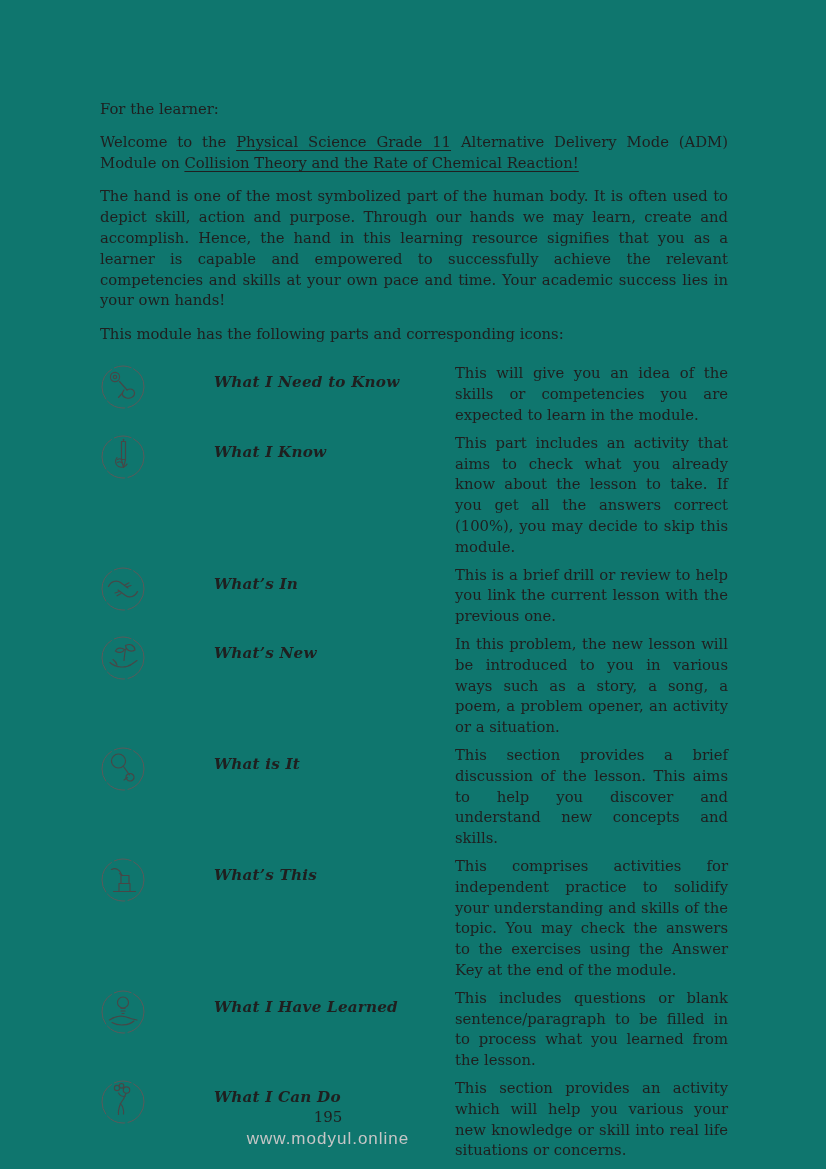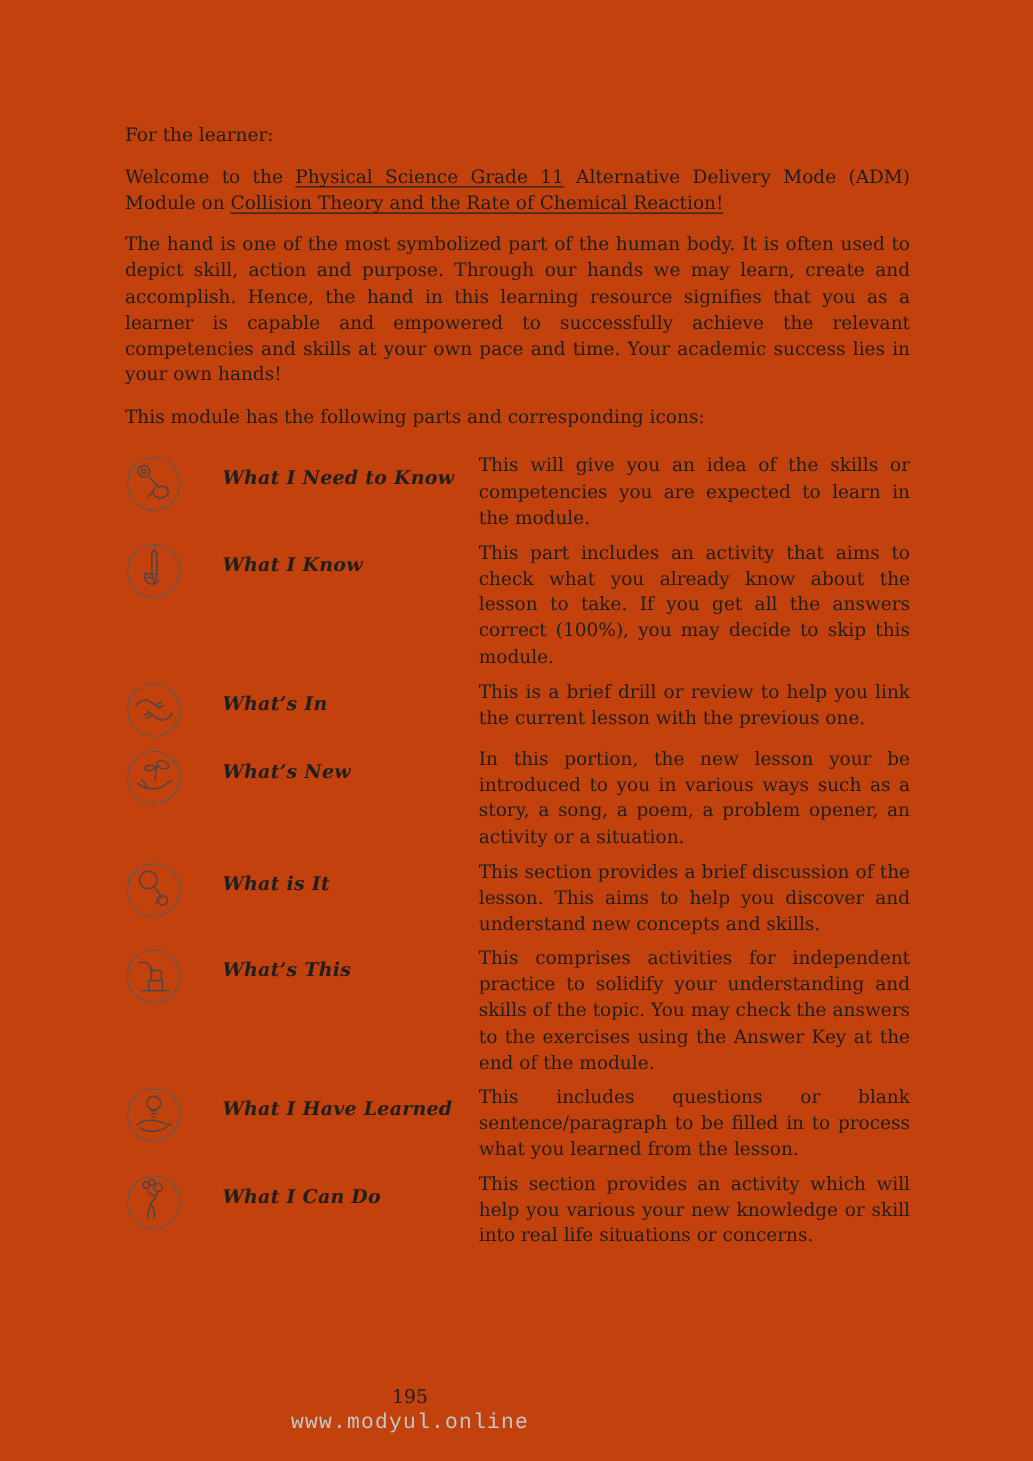--- a/index.html
+++ b/index.html
@@ -1,34 +1,34 @@
 <!DOCTYPE html>
 <html><head>
 <meta charset="utf-8">
 <style>
   html,body{margin:0;padding:0;background:#ffffff;}
   .page{
-    position:relative;width:826px;height:1169px;background:#c2410c;overflow:hidden;
+    position:relative;width:826px;height:1169px;background:#0f766e;overflow:hidden;
     font-family:"DejaVu Serif","Liberation Serif",serif;color:#1f1f1f;
   }
   .content{position:absolute;left:100px;top:99px;width:628px;}
   .para{margin:0 0 12.5px;font-size:14.8px;line-height:20.8px;text-align:justify;}
   .salutation{text-align:left;}
   .ul{text-decoration:underline;text-underline-offset:2.5px;}
   .parts{margin-top:19px;}
-  .part-row{display:grid;grid-template-columns:78px 205px 1fr;margin-bottom:7px;}
+  .part-row{display:grid;grid-template-columns:78px 205px 1fr;margin-bottom:7px;gap:36px;}
   .cell-icon{padding-top:1px;}
   svg.icon{width:46px;height:46px;display:block;}
   svg.icon .ring{fill:none;stroke:#5a5a5a;stroke-width:1;stroke-dasharray:28 2.5 20 2 34 2.5 18 2;}
   svg.icon .art{fill:none;stroke:#474747;stroke-width:1.15;stroke-linecap:round;stroke-linejoin:round;}
   .cell-label{font-weight:bold;font-style:italic;font-size:15.2px;padding-top:10px;letter-spacing:.2px;}
   .cell-desc{font-size:14.8px;line-height:20.8px;text-align:justify;}
   .footer{position:absolute;left:0;width:656px;top:1096px;text-align:center;margin-top:12px;}
   .pagenum{font-size:15px;color:#1f1f1f;}
-  .watermark{margin-top:3px;font-family:Liberation Mono, monospace;font-size:17px;color:#c6c6c6;letter-spacing:1px;}
+  .watermark{margin-top:3px;font-family:Liberation Sans, sans-serif;font-size:17px;color:#c6c6c6;letter-spacing:1px;}
 </style>
 </head>
 <body>
 
 <div class="page">
   <div class="content">
 
     <p class="para salutation">For the learner:</p>
 
     <p class="para"><span>Welcome to the </span><span class="ul">Physical Science Grade 11</span><span> Alternative Delivery Mode (ADM) Module on </span><span class="ul">Collision Theory and the Rate of Chemical Reaction!</span></p>
@@ -89,21 +89,21 @@
           <svg class="icon" viewBox="0 0 46 46">
             <circle class="ring" cx="23" cy="23" r="21"></circle>
             <path class="art" d="M25.5 10.5 c5-2.5 9 0 9.5 4.5 c-4.5 2.5-9 .5-9.5-4.5z"></path>
             <path class="art" d="M24.5 14.5 c-4-2.5-7.5-1.5-9 1.5 c3 2.5 7.5 1.5 9-1.5z"></path>
             <path class="art" d="M24 25.5 c.5-5 .8-8 1.5-11.5"></path>
             <path class="art" d="M10 27.5 c6 5.5 16 6 22 1.5 l5-3.5"></path>
             <path class="art" d="M13 24.5 c2 1.5 3.5 3.2 4 5.5"></path>
           </svg>
         </div>
         <div class="cell-label">What’s New</div>
-        <div class="cell-desc">In this portion, the new lesson your be introduced to you in various ways such as a story, a song, a poem, a problem opener, an activity or a situation.</div>
+        <div class="cell-desc">In this problem, the new lesson will be introduced to you in various ways such as a story, a song, a poem, a problem opener, an activity or a situation.</div>
       </div>
 
       <div class="part-row">
         <div class="cell-icon">
           <svg class="icon" viewBox="0 0 46 46">
             <circle class="ring" cx="23" cy="23" r="21"></circle>
             <circle class="art" cx="18.5" cy="15" r="7"></circle>
             <path class="art" d="M23.5 20.5 L29.5 29"></path>
             <path class="art" d="M28 34.5 c-2.5-1.5-3-5 0-6.5 c2.5-1.2 5.5 0 6 2.5 c.6 3-2.5 5.5-6 4z"></path>
             <path class="art" d="M27.5 31.5 l-3.5 2.5"></path>

